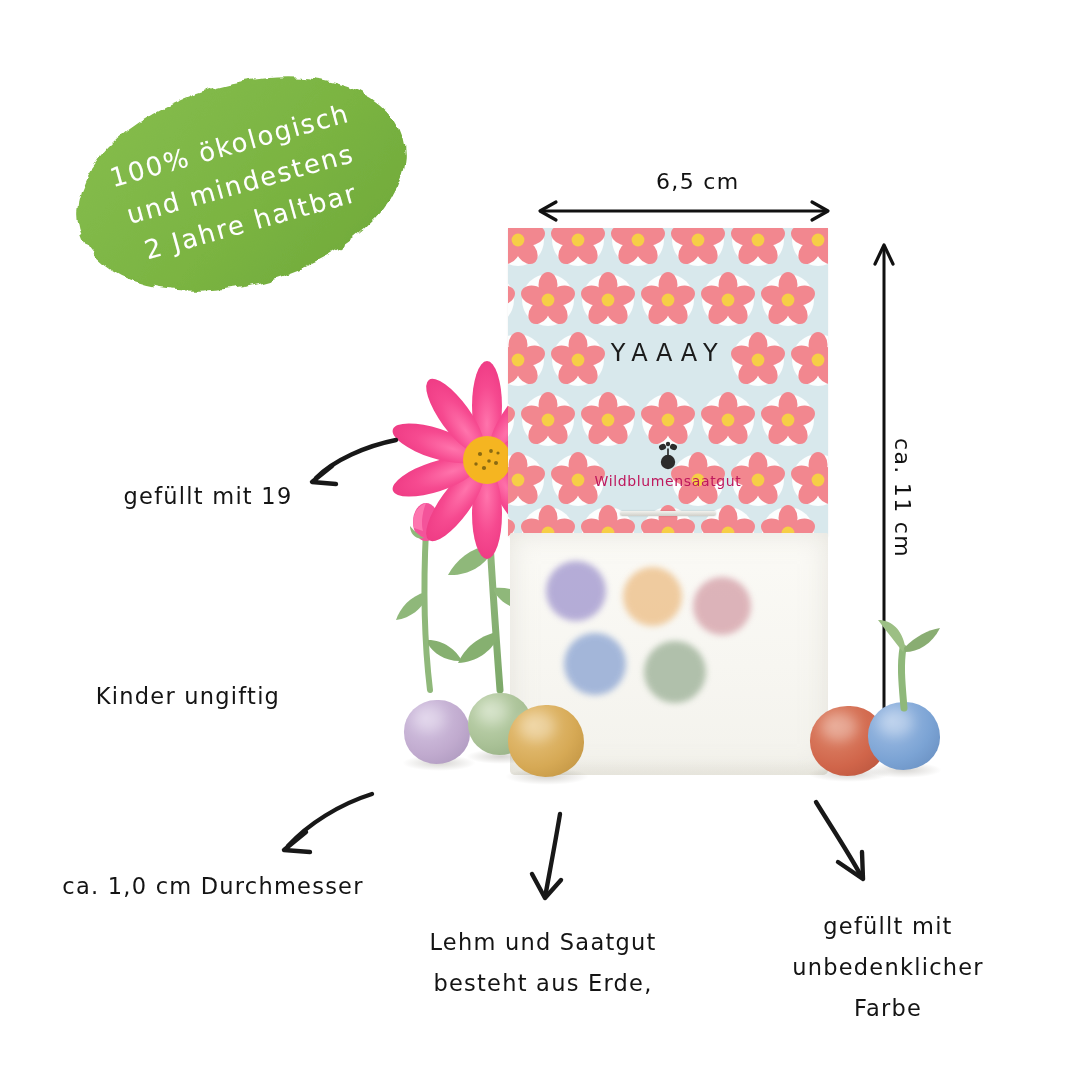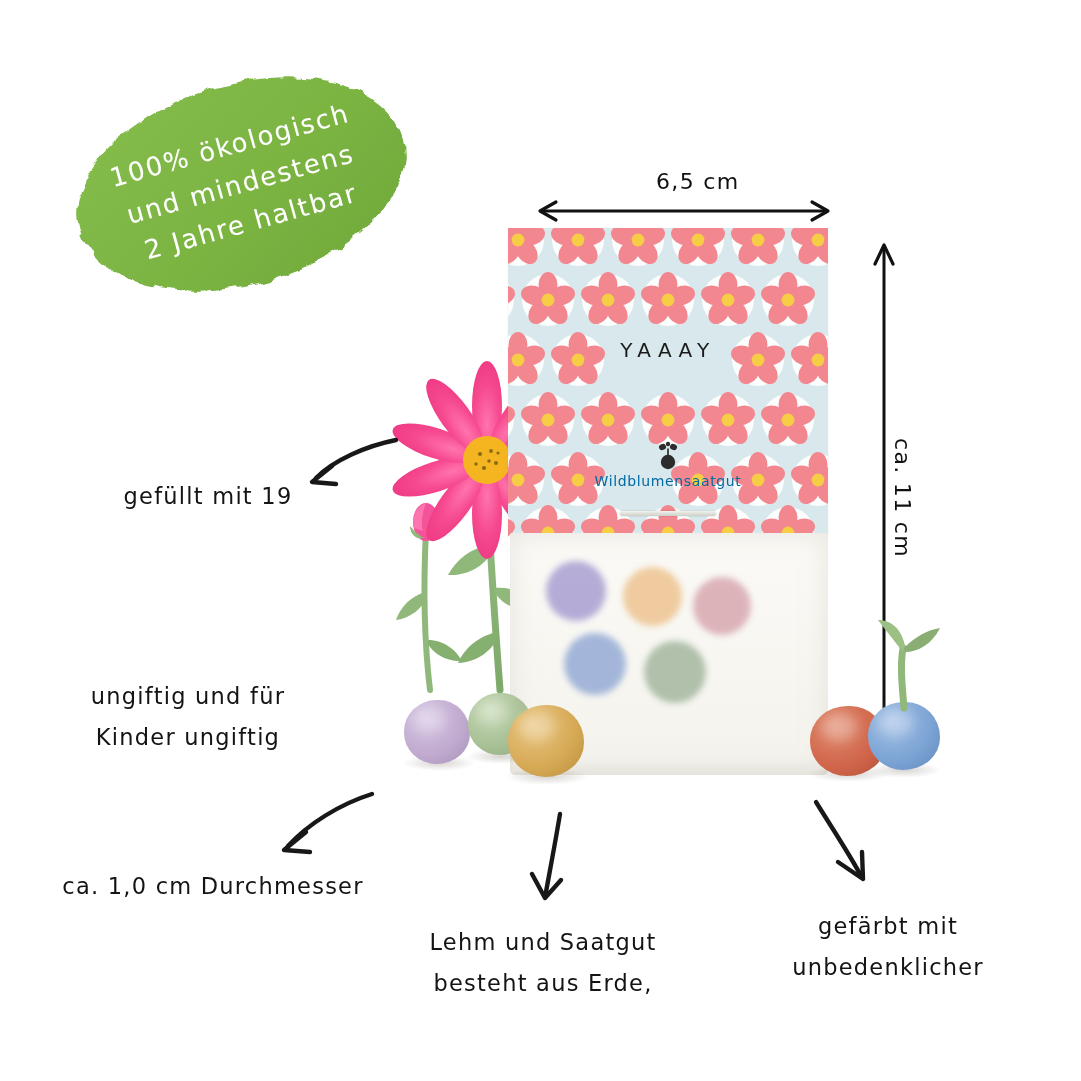--- a/index.html
+++ b/index.html
@@ -48,26 +48,26 @@
 
   .label-card{
     position:absolute;left:0;top:0;width:320px;height:308px;
     background:#d8e8ec;
     box-shadow:0 1px 2px rgba(0,0,0,.07);
     overflow:hidden;
   }
   .label-card .pattern{position:absolute;inset:0;}
   .brandline{
     position:absolute;left:0;right:0;top:108px;text-align:center;
-    font-size:20px;letter-spacing:0.32em;color:#1b1b1b;
+    font-size:24px;letter-spacing:0.32em;color:#1b1b1b;
   }
   .seedlogo{position:absolute;left:50%;top:212px;transform:translateX(-50%);}
   .brandname{
     position:absolute;left:0;right:0;top:243px;text-align:center;
-    font-size:14px;letter-spacing:0.045em;color:#0369a1;
+    font-size:14px;letter-spacing:0.045em;color:#be185d;
   }
   .tearstrip{
     position:absolute;left:50%;top:283px;transform:translateX(-50%);
     width:96px;height:5px;border-radius:3px;
     background:linear-gradient(180deg,#f2f2ee,#cfcfc9);
     box-shadow:0 0 2px rgba(0,0,0,.18);
   }
 
   .bag{
     position:absolute;left:2px;top:305px;width:318px;height:242px;
@@ -321,31 +321,31 @@
   <svg style="position:absolute;left:808px;top:796px;" width="72" height="96">
     <path d="M8,6 C24,32 40,56 52,78" stroke="#181818" stroke-width="4.4" fill="none" stroke-linecap="round"></path>
     <path d="M30,66 L55,83 L54,56" stroke="#181818" stroke-width="4.4" fill="none" stroke-linecap="round" stroke-linejoin="round"></path>
   </svg>
 
   <div class="note" style="left:68px;top:472px;width:280px;">
     <div class="hand">gefüllt mit 19</div>
   </div>
 
   <div class="note" style="left:48px;top:672px;width:280px;">
-    <div class="hand">ungiftig und für</div>
     <div class="hand">Kinder ungiftig</div>
   </div>
 
   <div class="note" style="left:48px;top:862px;width:330px;">
     <div class="hand">ca. 1,0 cm Durchmesser</div>
   </div>
 
   <div class="note" style="left:408px;top:918px;width:270px;">
     <div class="hand">Lehm und Saatgut</div>
     <div class="hand">besteht aus Erde,</div>
   </div>
 
   <div class="note" style="left:748px;top:902px;width:280px;">
-    <div class="hand">gefärbt mit</div>
+    <div class="hand">gefüllt mit</div>
     <div class="hand">unbedenklicher</div>
+    <div class="hand">Farbe</div>
   </div>
 
 </div>
 
 </body></html>

